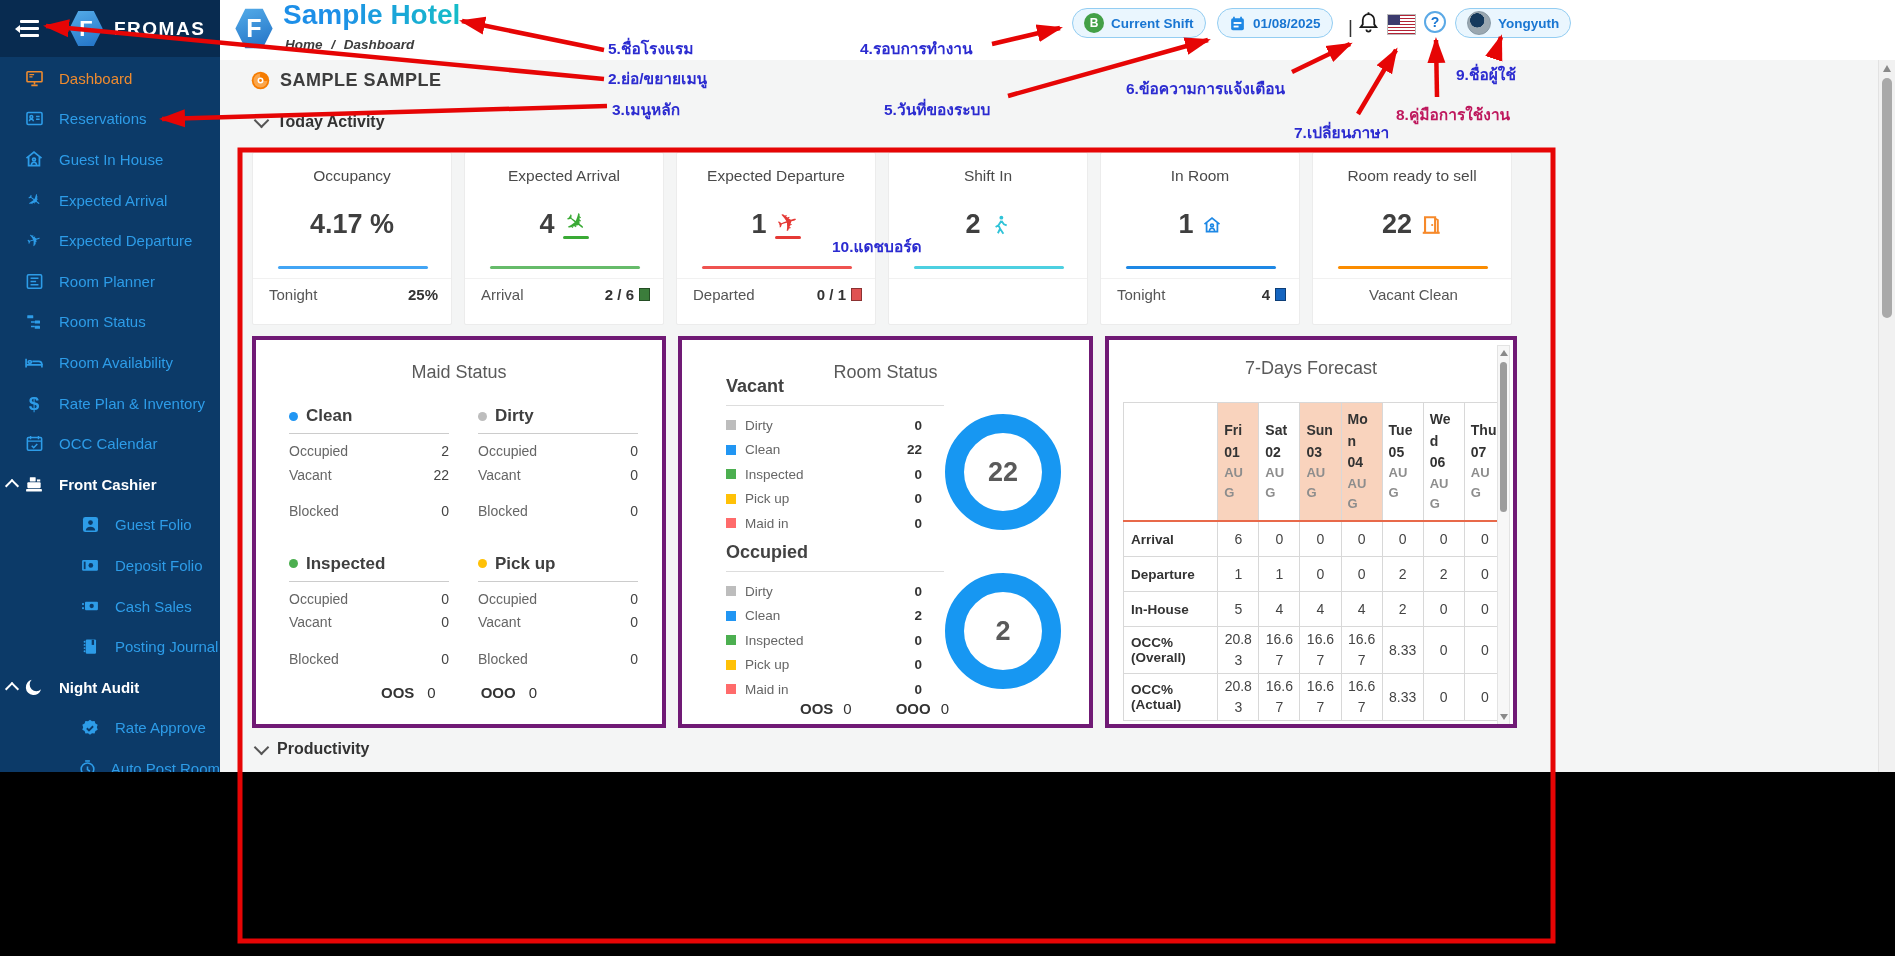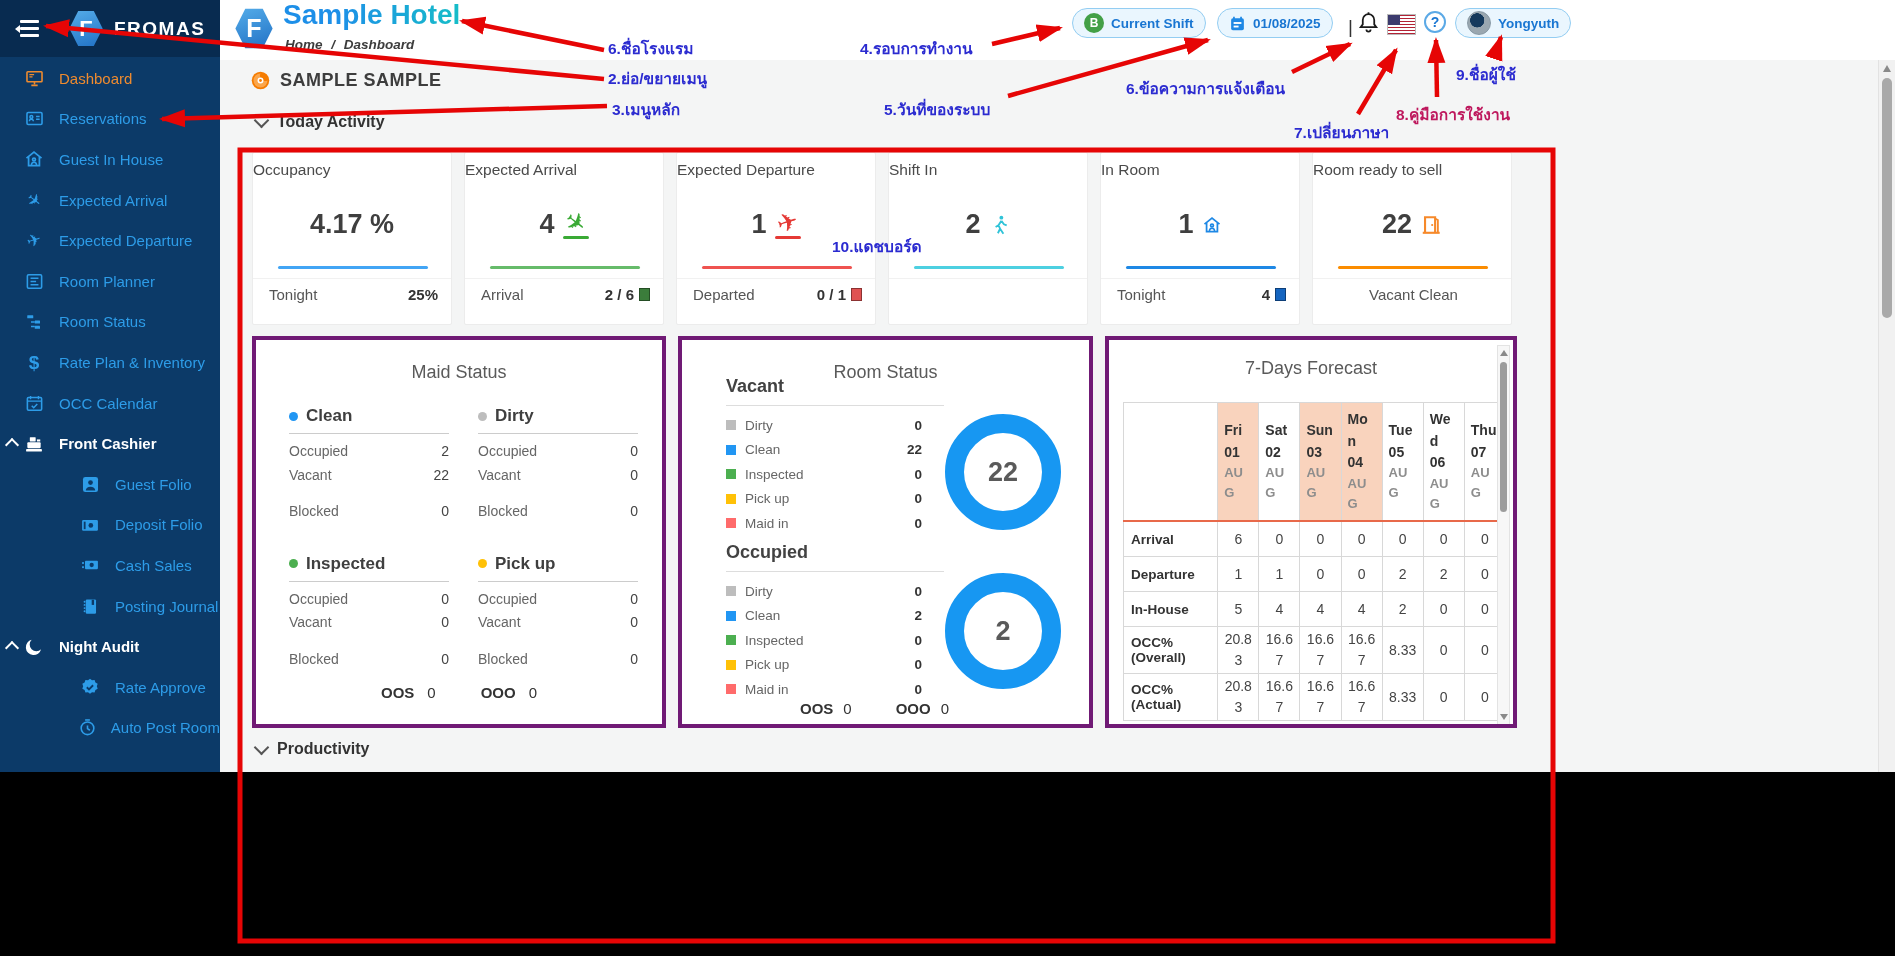--- a/index.html
+++ b/index.html
@@ -48,21 +48,21 @@
   .avatar{width:22px;height:22px;border-radius:50%;border:1px solid #8899a5;
           background:radial-gradient(circle at 42% 38%,#15395c 37%,#9aa7b0 39%);}
   
   .page-title-row{position:absolute;left:250px;top:70px;display:flex;align-items:center;gap:9px;z-index:2;}
   .ptitle{font-size:18px;font-weight:bold;color:#3d3d3d;letter-spacing:.5px;}
   .sec-row{position:absolute;display:flex;align-items:center;gap:10px;color:#333;font-weight:bold;font-size:16px;z-index:2;}
   .vchev{width:9px;height:9px;border-left:2.2px solid #555;border-bottom:2.2px solid #555;transform:rotate(-45deg);margin-top:-4px;}
   
   .cards{position:absolute;left:252px;top:152px;display:flex;gap:12px;z-index:2;}
   .card{width:200px;height:173px;background:#fff;border:1px solid #ececec;border-radius:2px;position:relative;box-sizing:border-box;}
-  .c-title{text-align:left;margin-top:8px;font-size:15.5px;color:#4a4a4a;}
+  .c-title{text-align:center;margin-top:14px;font-size:15.5px;color:#4a4a4a;}
   .c-val{position:absolute;top:56px;left:0;right:0;display:flex;align-items:center;justify-content:center;gap:8px;
          font-size:27px;font-weight:bold;color:#3f3f3f;}
   .c-ico{display:flex;flex-direction:column;align-items:center;line-height:1;}
   .c-ico .pl{font-size:25px;}
   .c-ico .gnd{width:26px;height:3.5px;margin-top:1px;background:currentColor;border-radius:2px;}
   .c-accent{position:absolute;top:113px;left:25px;width:150px;height:3px;border-radius:2px;}
   .c-div{position:absolute;top:125px;left:0;right:0;height:1px;background:#f1f1f1;}
   .c-foot{position:absolute;top:133px;left:16px;right:13px;display:flex;justify-content:space-between;align-items:center;
           font-size:15px;color:#555;}
   .c-foot.center{justify-content:center;color:#555;}
@@ -192,20 +192,31 @@
         <div class="s-item">
           <span class="ic">
             <svg viewBox="0 0 24 24" width="18" height="18" fill="currentColor">
               <rect x="3" y="3" width="8" height="4" rx="0.5"></rect>
               <rect x="13" y="10" width="7" height="4" rx="0.5"></rect>
               <rect x="13" y="17" width="7" height="4" rx="0.5"></rect>
               <path d="M6 7h2v12h5v-2H8v-4h5V11H8V7z"></path>
             </svg>
           </span>
           <span class="lb">Room Status</span>
+        </div>
+        <div class="s-item">
+          <span class="ic">
+            <svg viewBox="0 0 24 24" width="20" height="20" fill="none" stroke="currentColor" stroke-width="2">
+              <path d="M2.5 18.5V8"></path>
+              <path d="M2.5 15.5h19v3"></path>
+              <rect x="5" y="10.5" width="4" height="2.8" rx="1.4"></rect>
+              <path d="M10 11.2h7.5c2.2 0 4 1.4 4 4.3"></path>
+            </svg>
+          </span>
+          <span class="lb">Room Availability</span>
         </div>
         <div class="s-item">
           <span class="ic">
             <span style="font-size:19px;font-weight:bold;line-height:1">$</span>
           </span>
           <span class="lb">Rate Plan &amp; Inventory</span>
         </div>
         <div class="s-item">
           <span class="ic">
             <svg viewBox="0 0 24 24" width="19" height="19" fill="none" stroke="currentColor" stroke-width="2">
@@ -763,21 +774,21 @@
         <line x1="992" y1="44" x2="1060" y2="28" stroke="#e60505" stroke-width="4.5" marker-end="url(#ah)"></line>
         <line x1="1008" y1="96" x2="1208" y2="40" stroke="#e60505" stroke-width="4.5" marker-end="url(#ah)"></line>
         <line x1="1292" y1="72" x2="1350" y2="44" stroke="#e60505" stroke-width="4.5" marker-end="url(#ah)"></line>
         <line x1="1358" y1="114" x2="1396" y2="50" stroke="#e60505" stroke-width="4.5" marker-end="url(#ah)"></line>
         <line x1="1437" y1="97" x2="1436" y2="40" stroke="#e60505" stroke-width="4.5" marker-end="url(#ah)"></line>
         <line x1="1494" y1="58" x2="1501" y2="37" stroke="#e60505" stroke-width="4.5" marker-end="url(#ah)"></line>
         <rect x="240" y="150" width="1313" height="791" fill="none" stroke="#e60505" stroke-width="5"></rect>
       </g>
   </svg>
   <div id="ann-labels">
-      <div class="ann-label" style="left: 608px; top: 36px; color: rgb(43, 43, 208);">6.ชื่อโรงแรม</div>
+      <div class="ann-label" style="left: 608px; top: 36px; color: rgb(43, 43, 208);">5.ชื่อโรงแรม</div>
       <div class="ann-label" style="left: 608px; top: 66px; color: rgb(43, 43, 208);">2.ย่อ/ขยายเมนู</div>
       <div class="ann-label" style="left: 612px; top: 97px; color: rgb(43, 43, 208);">3.เมนูหลัก</div>
       <div class="ann-label" style="left: 860px; top: 36px; color: rgb(43, 43, 208);">4.รอบการทำงาน</div>
       <div class="ann-label" style="left: 884px; top: 97px; color: rgb(43, 43, 208);">5.วันที่ของระบบ</div>
       <div class="ann-label" style="left: 1126px; top: 76px; color: rgb(43, 43, 208);">6.ข้อความการแจ้งเตือน</div>
       <div class="ann-label" style="left: 1294px; top: 120px; color: rgb(43, 43, 208);">7.เปลี่ยนภาษา</div>
       <div class="ann-label" style="left: 1396px; top: 102px; color: #be185d;">8.คู่มือการใช้งาน</div>
       <div class="ann-label" style="left: 1456px; top: 62px; color: rgb(43, 43, 208);">9.ชื่อผู้ใช้</div>
       <div class="ann-label" style="left: 832px; top: 234px; color: rgb(43, 43, 208);">10.แดชบอร์ด</div>
     </div>

